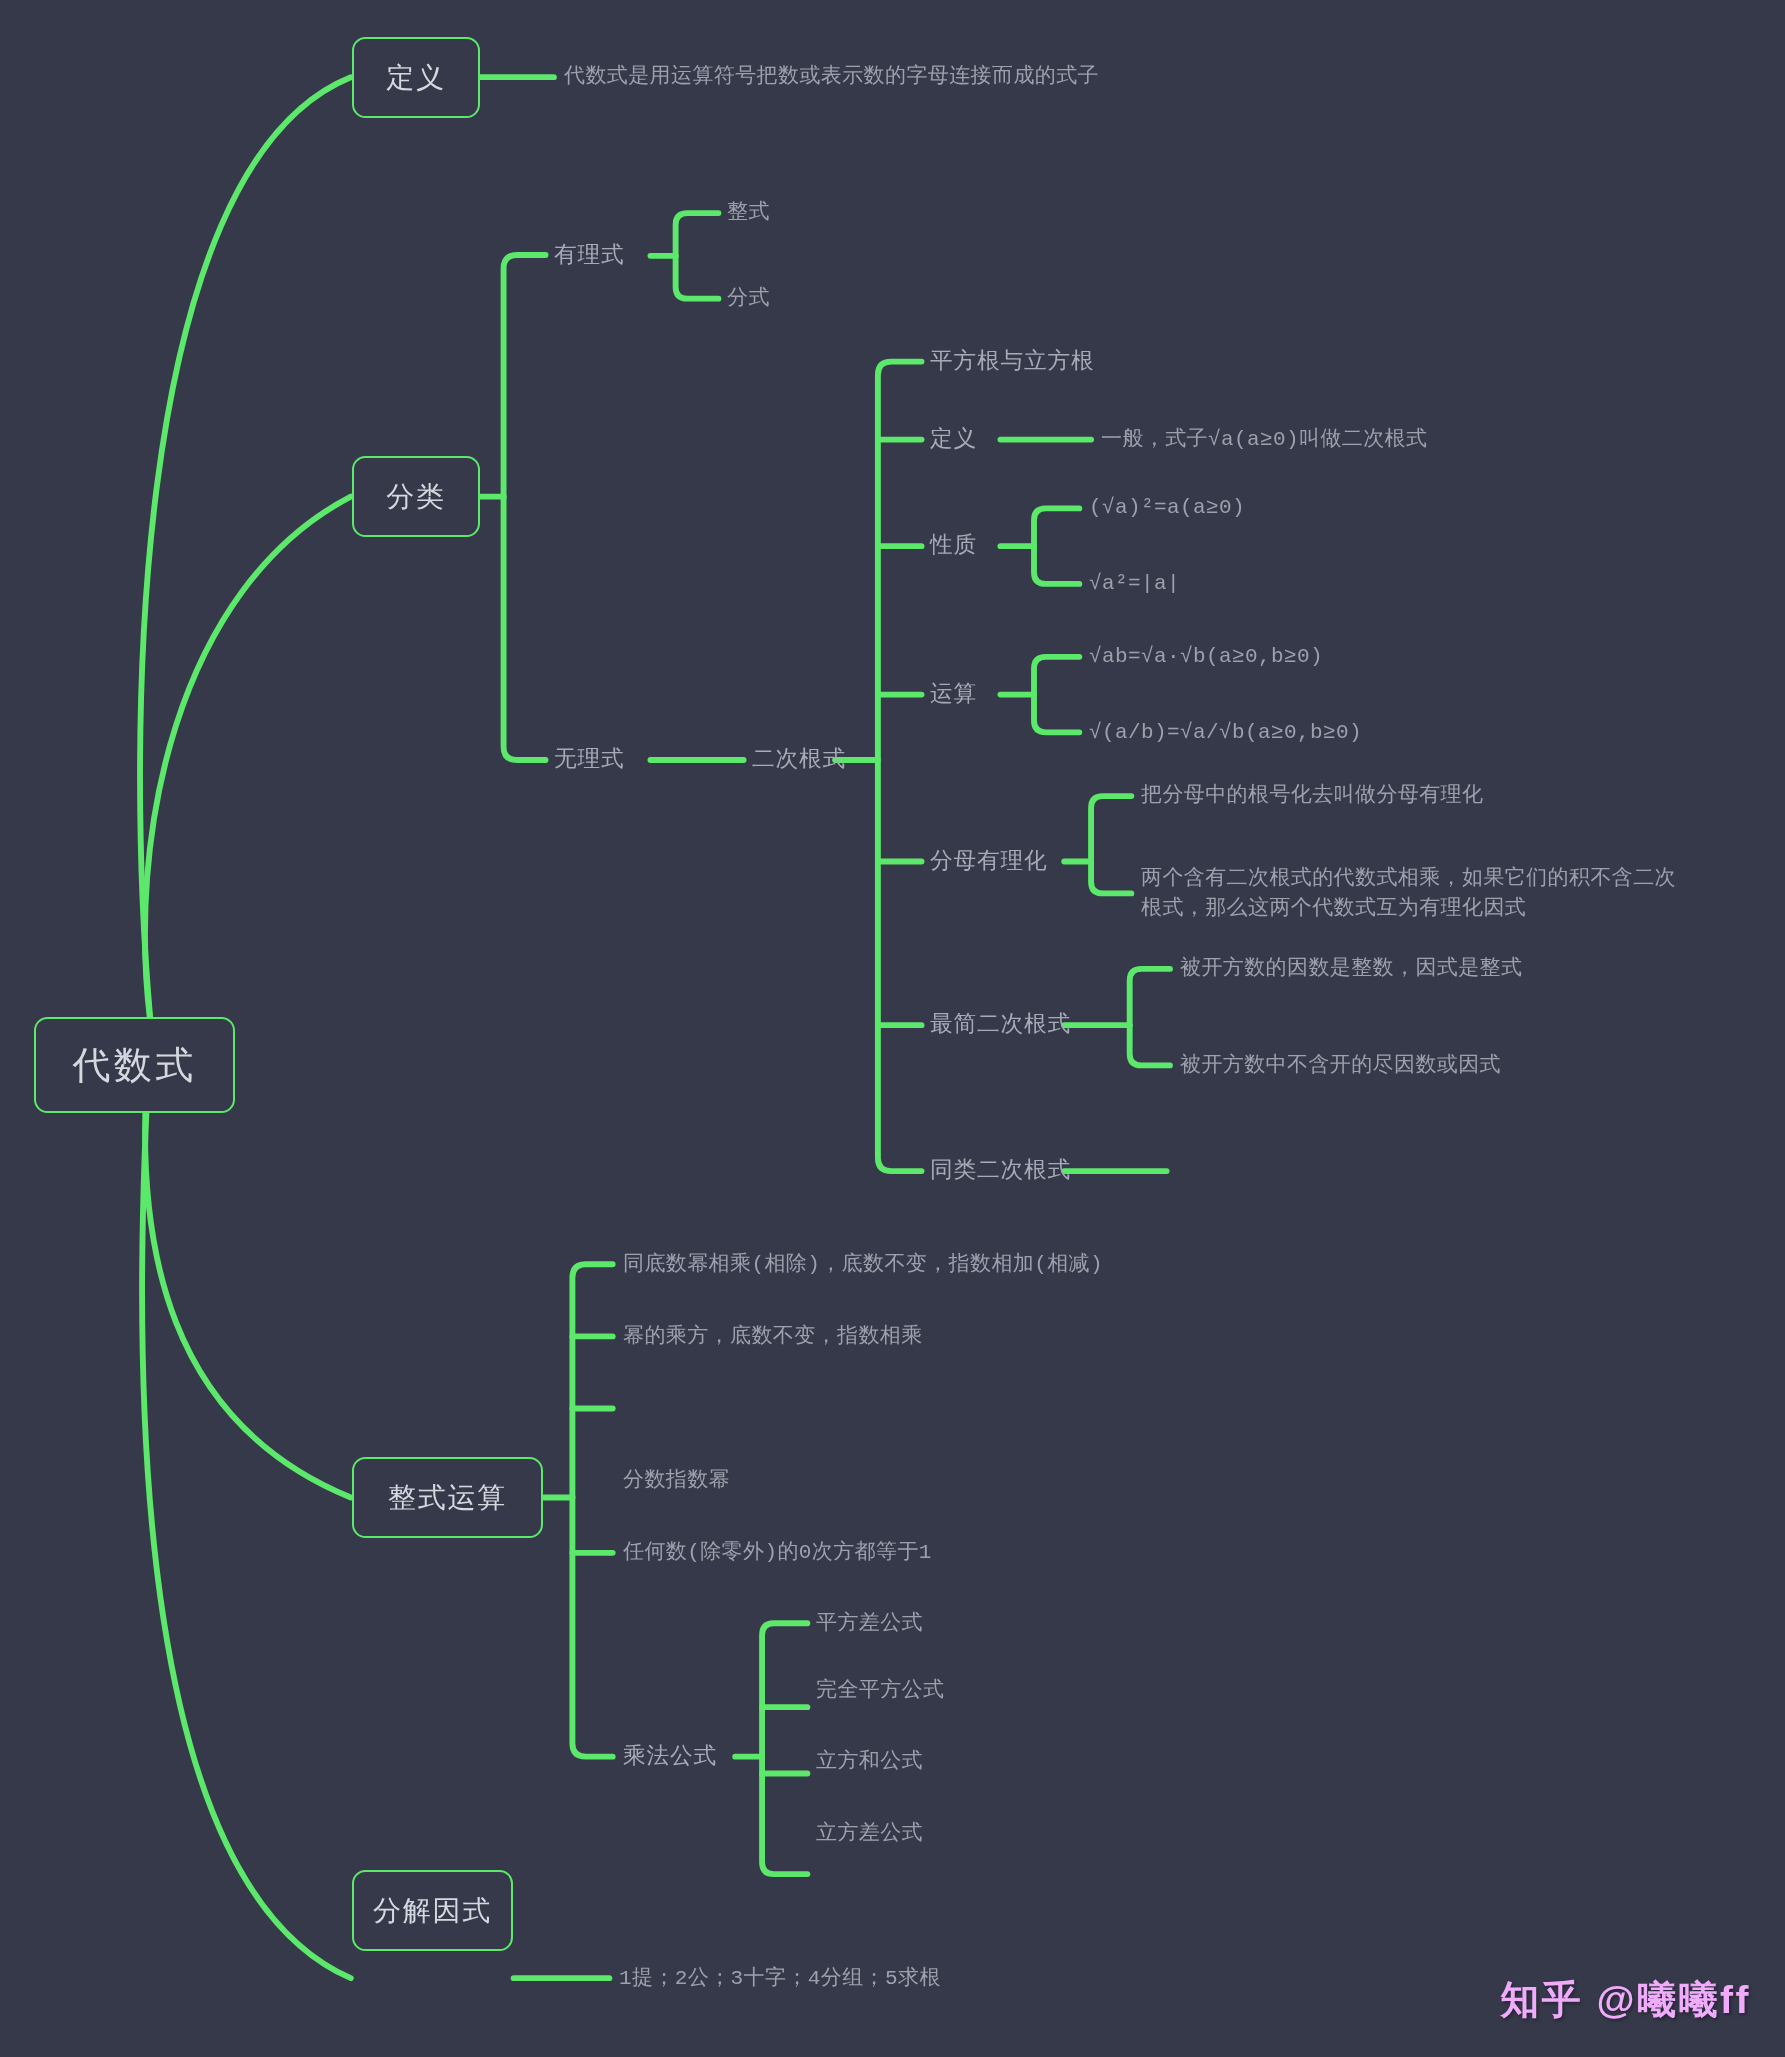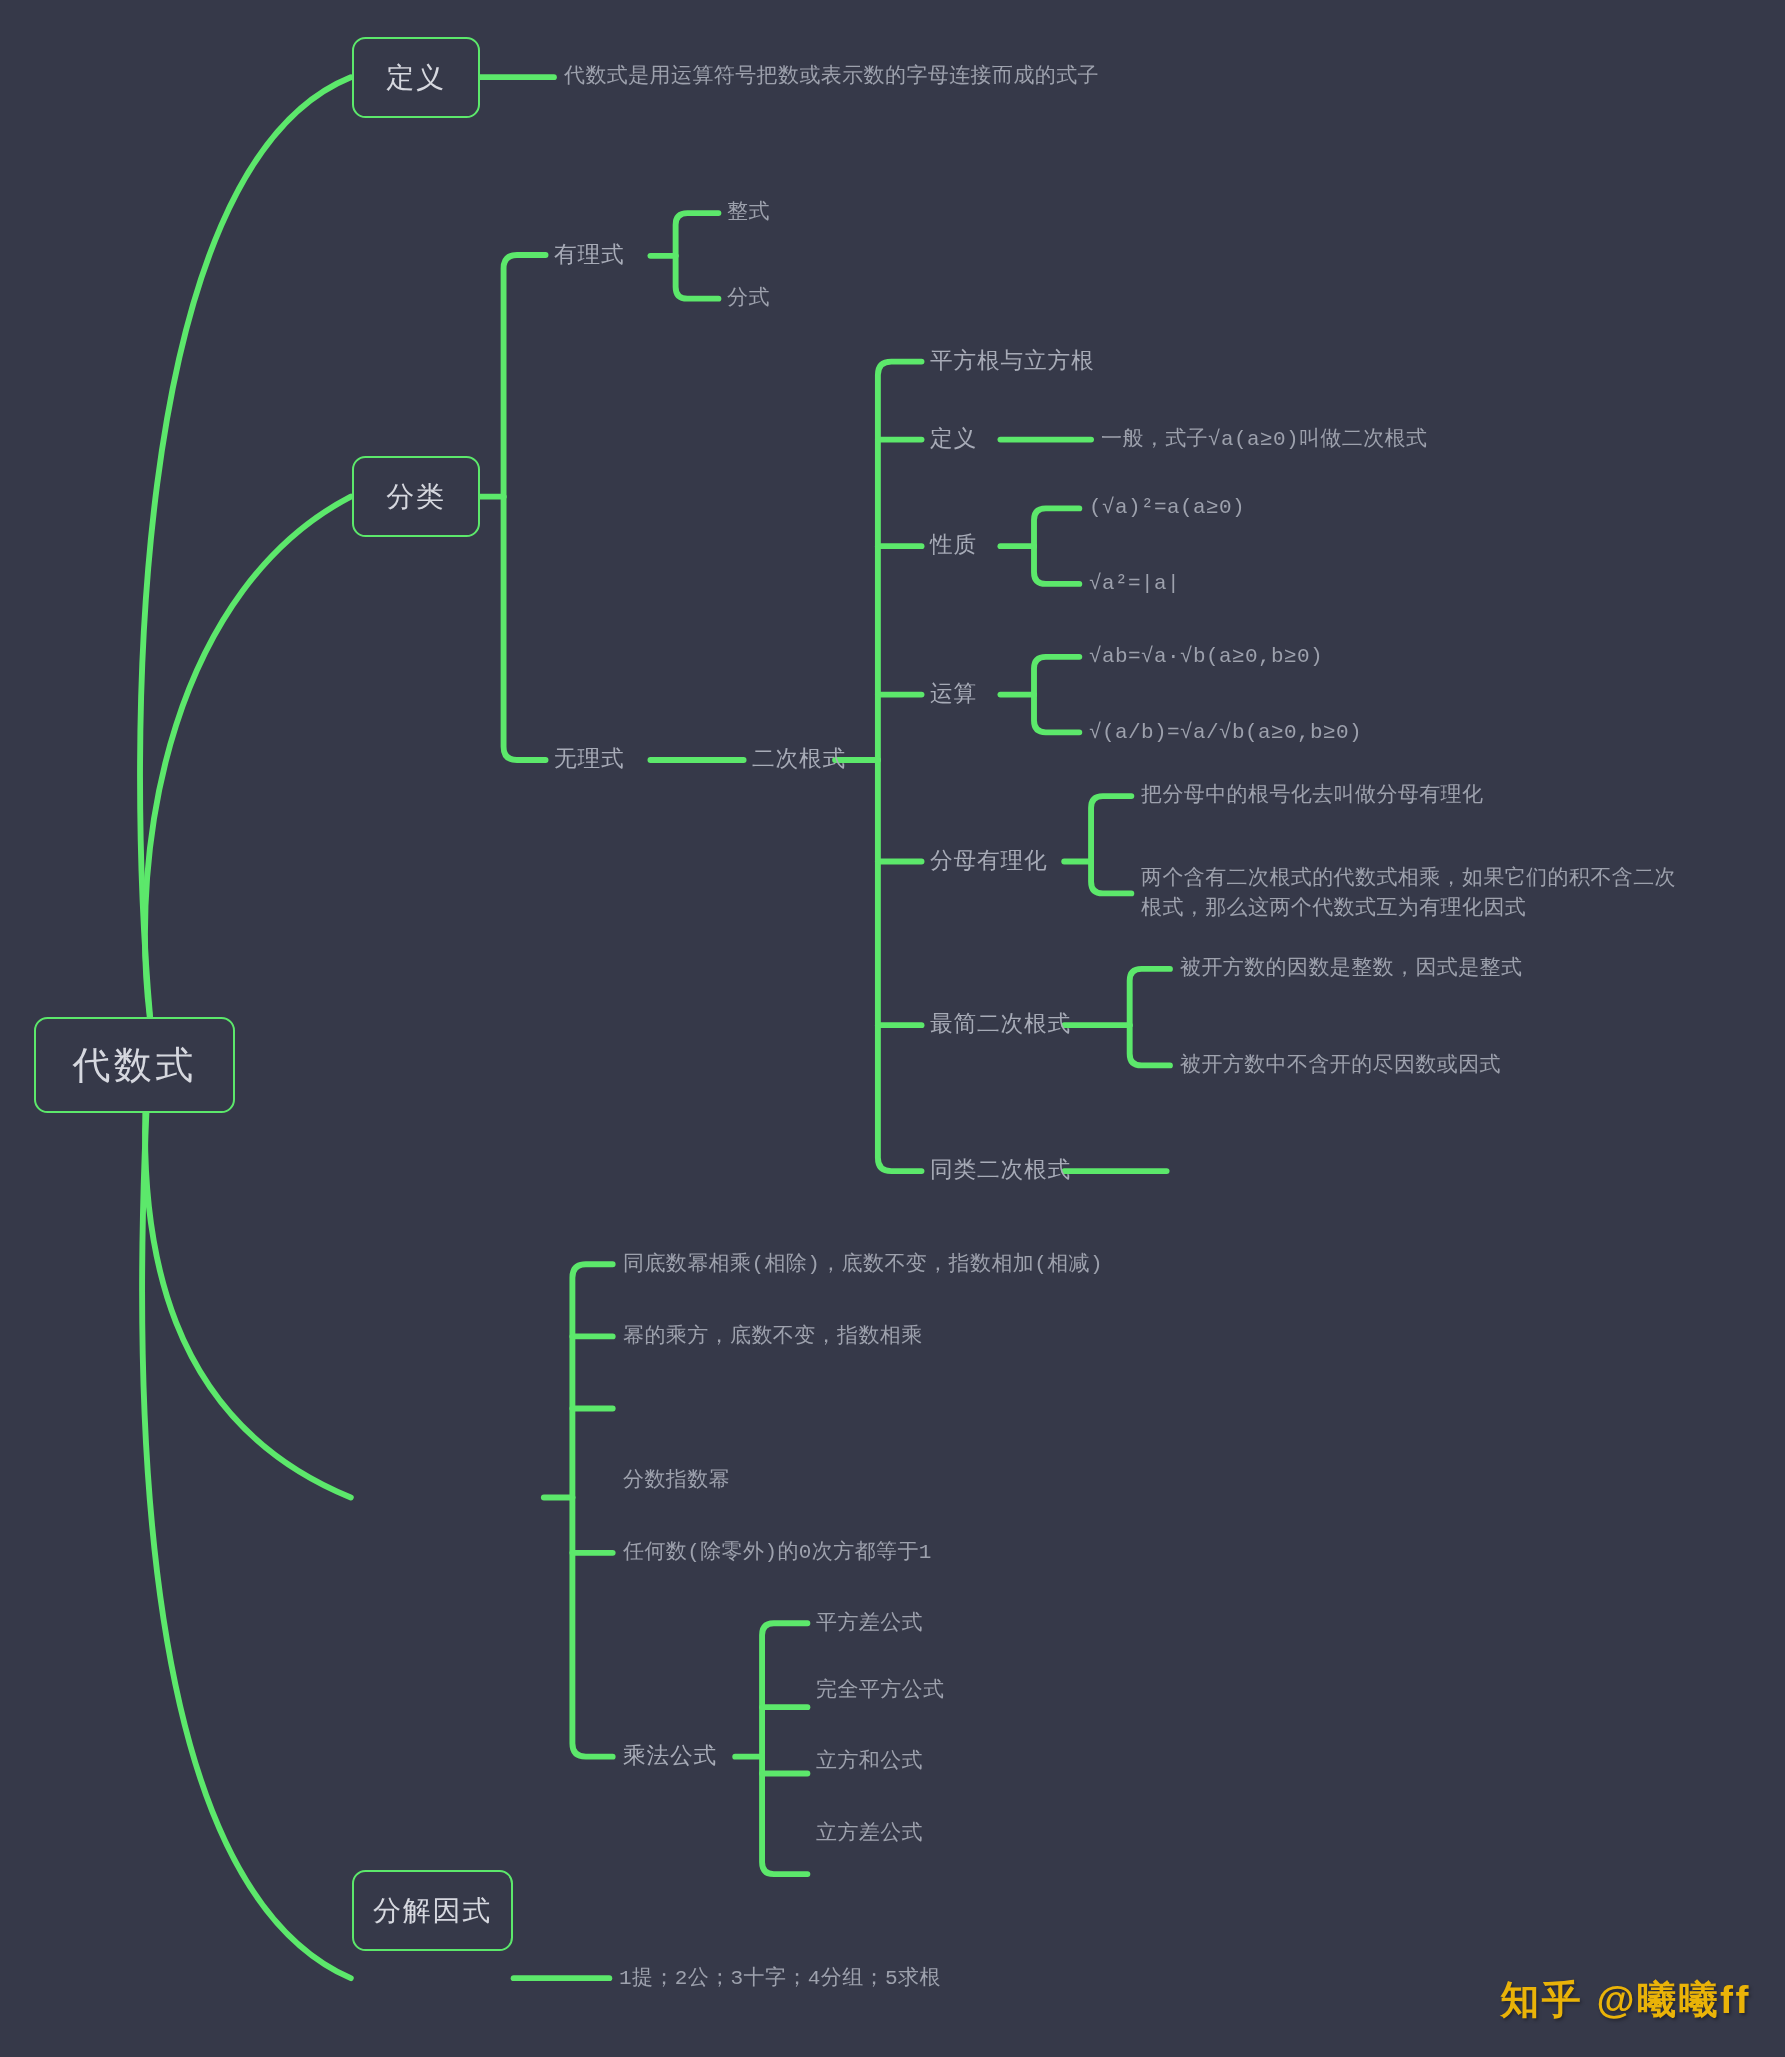--- a/index.html
+++ b/index.html
@@ -58,21 +58,21 @@
   }
   .tnode.t-mid   { font-size: 22.7px; color: #A7ABB7; letter-spacing: 0.8px; }
   .tnode.t-leaf  { font-size: 21px; color: #9DA1AD; letter-spacing: 0.4px; }
   .tnode.t-wrap  { white-space: normal; width: 537px; }
   .vmid { transform: translateY(-50%); }
 
   #watermark {
     position: absolute;
     right: 35px;
     bottom: 30px;
-    color: #eab308;
+    color: #f0abfc;
     font-size: 39px;
     letter-spacing: 2.5px;
     font-weight: 600;
     text-shadow: 1.7px 1.7px 3.4px rgba(0,0,0,0.35);
     z-index: 6;
     white-space: nowrap;
   }
 </style>
 </head>
 <body>
@@ -186,20 +186,23 @@
   <div class="tnode t-mid vmid" style="left:930px; top:862px;">分母有理化</div>
   <div class="tnode t-leaf vmid" style="left:1141px; top:796px;">把分母中的根号化去叫做分母有理化</div>
   <div class="tnode t-leaf t-wrap vmid" style="left:1141px; top:894px;">两个含有二次根式的代数式相乘，如果它们的积不含二次根式，那么这两个代数式互为有理化因式</div>
 
   <div class="tnode t-mid vmid" style="left:930px; top:1025px;">最简二次根式</div>
   <div class="tnode t-leaf vmid" style="left:1180px; top:969px;">被开方数的因数是整数，因式是整式</div>
   <div class="tnode t-leaf vmid" style="left:1180px; top:1066px;">被开方数中不含开的尽因数或因式</div>
 
   <div class="tnode t-mid vmid" style="left:930px; top:1171px;">同类二次根式</div>
 
+  <div class="boxnode l1node" style="left:352px; top:1457px; width:191px; height:81px;">
+    <span>整式运算</span>
+  </div>
 
   <div class="tnode t-leaf vmid" style="left:623px; top:1265px;">同底数幂相乘(相除)，底数不变，指数相加(相减)</div>
   <div class="tnode t-leaf vmid" style="left:623px; top:1337px;">幂的乘方，底数不变，指数相乘</div>
   <div class="tnode t-leaf vmid" style="left:623px; top:1481px;">分数指数幂</div>
   <div class="tnode t-leaf vmid" style="left:623px; top:1553px;">任何数(除零外)的0次方都等于1</div>
 
   <div class="tnode t-mid vmid" style="left:623px; top:1757px;">乘法公式</div>
   <div class="tnode t-leaf vmid" style="left:816px; top:1624px;">平方差公式</div>
   <div class="tnode t-leaf vmid" style="left:816px; top:1691px;">完全平方公式</div>
   <div class="tnode t-leaf vmid" style="left:816px; top:1762px;">立方和公式</div>

